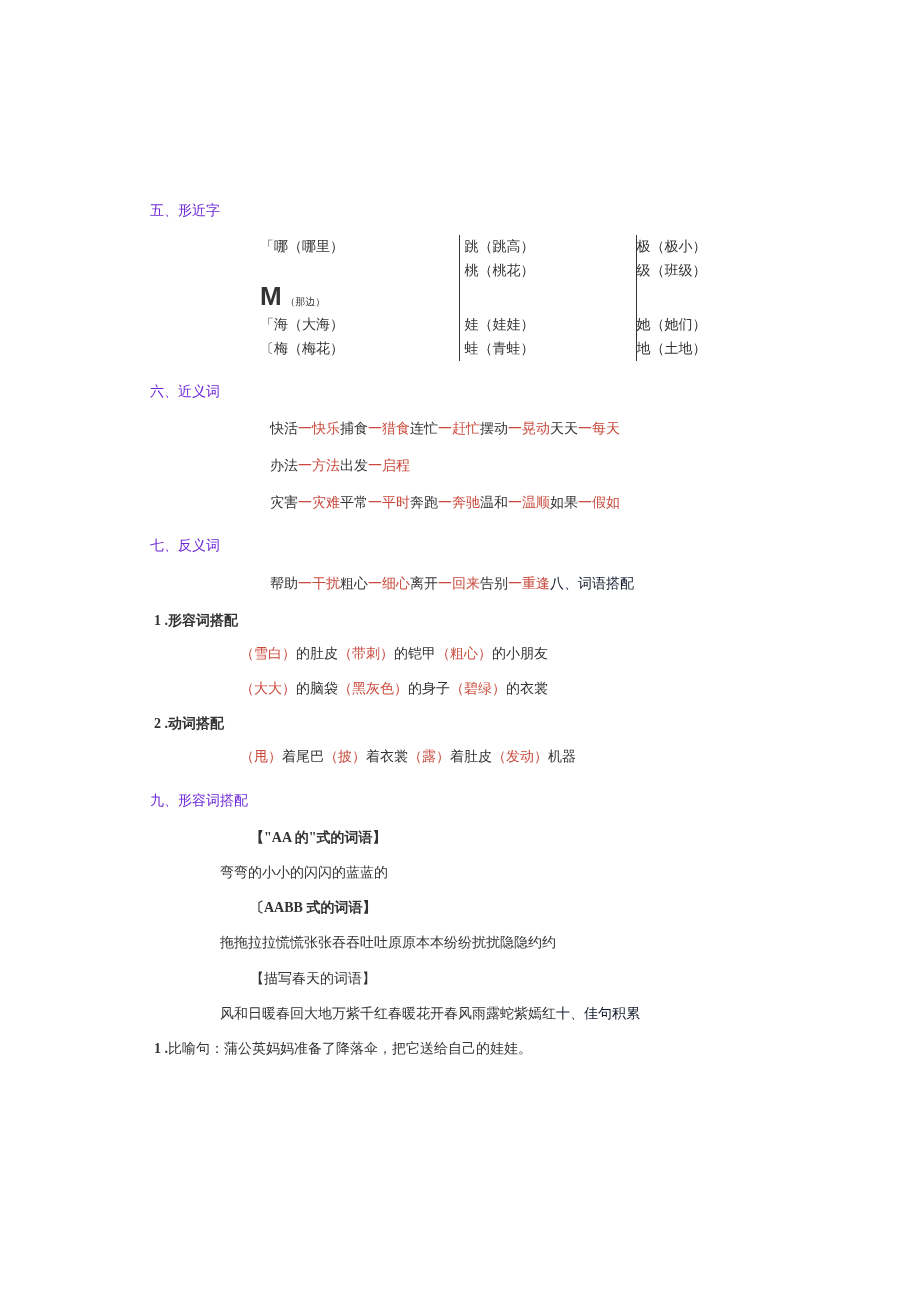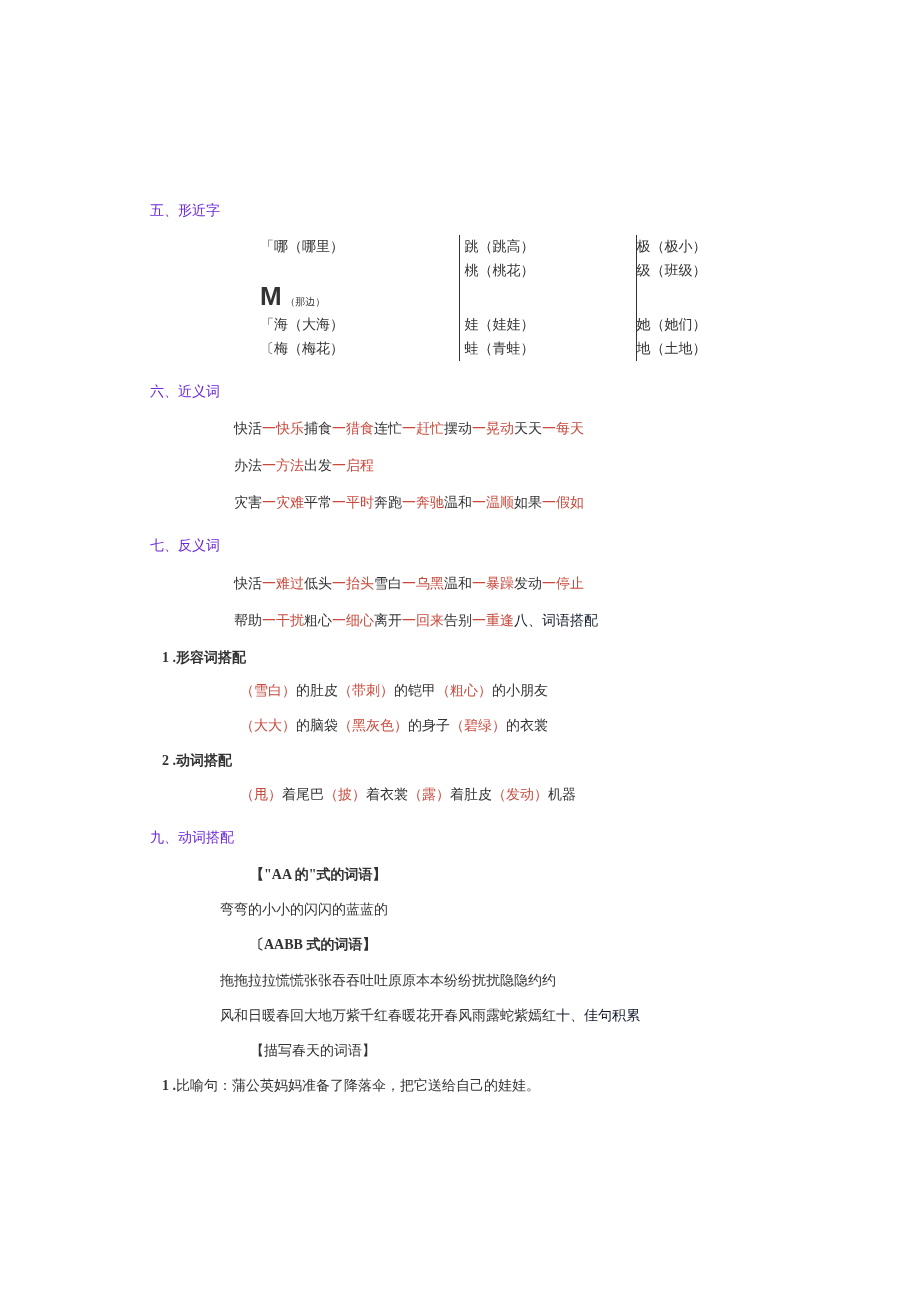--- a/index.html
+++ b/index.html
@@ -35,28 +35,28 @@
   .big-m {
     font-family: Arial, "Helvetica Neue", sans-serif;
     font-size: 26px;
     font-weight: bold;
     line-height: 1;
   }
   .tiny {
     font-size: 10px;
   }
   .para {
-    margin: 0 0 12px 84px;
+    margin: 0 0 12px 120px;
   }
   .indent {
     margin-left: 90px;
     margin-bottom: 10px;
   }
   .num {
-    margin: 10px 0 8px 12px;
+    margin: 10px 0 8px 4px;
     font-weight: bold;
   }
   .red { color: #c94a3d; }
   .blue { color: #0f172a; }
   .bold { font-weight: bold; }
   .cell-line { line-height: 1.7; }
 </style>
 </head>
 <body>
 
@@ -106,40 +106,39 @@
 
 <div class="heading">六、近义词</div>
 <div id="sec6-lines">
     <div class="para"><span>快活</span><span class="red">一快乐</span><span>捕食</span><span class="red">一猎食</span><span>连忙</span><span class="red">一赶忙</span><span>摆动</span><span class="red">一晃动</span><span>天天</span><span class="red">一每天</span></div>
     <div class="para"><span>办法</span><span class="red">一方法</span><span>出发</span><span class="red">一启程</span></div>
     <div class="para"><span>灾害</span><span class="red">一灾难</span><span>平常</span><span class="red">一平时</span><span>奔跑</span><span class="red">一奔驰</span><span>温和</span><span class="red">一温顺</span><span>如果</span><span class="red">一假如</span></div>
   </div>
 
 <div class="heading">七、反义词</div>
 <div id="sec7-lines">
-    <div class="para"><span>快活</span><span class="red">一难过</span><span>低头</span><span class="red">一抬头</span><span>雪白</span><span class="red">一乌黑</span><span>温和</span><span class="red">一暴躁</span><span>发动</span><span class="red">一停止</span></div>
     <div class="para"><span>帮助</span><span class="red">一干扰</span><span>粗心</span><span class="red">一细心</span><span>离开</span><span class="red">一回来</span><span>告别</span><span class="red">一重逢</span><span class="blue">八、词语搭配</span></div>
   </div>
 
 <div class="num">1 .形容词搭配</div>
 <div id="sec8-1">
     <div class="indent"><span class="red">（雪白）</span><span>的肚皮</span><span class="red">（带刺）</span><span>的铠甲</span><span class="red">（粗心）</span><span>的小朋友</span></div>
     <div class="indent"><span class="red">（大大）</span><span>的脑袋</span><span class="red">（黑灰色）</span><span>的身子</span><span class="red">（碧绿）</span><span>的衣裳</span></div>
   </div>
 
 <div class="num">2 .动词搭配</div>
 <div id="sec8-2">
     <div class="indent"><span class="red">（甩）</span><span>着尾巴</span><span class="red">（披）</span><span>着衣裳</span><span class="red">（露）</span><span>着肚皮</span><span class="red">（发动）</span><span>机器</span></div>
   </div>
 
-<div class="heading">九、动词搭配</div>
+<div class="heading">九、形容词搭配</div>
 <div id="sec9-body">
     <div class="indent bold" style="margin-left: 100px;">【"AA 的"式的词语】</div>
     <div class="indent" style="margin-left: 70px;">弯弯的小小的闪闪的蓝蓝的</div>
     <div class="indent bold" style="margin-left: 100px;">〔AABB 式的词语】</div>
     <div class="indent" style="margin-left: 70px;">拖拖拉拉慌慌张张吞吞吐吐原原本本纷纷扰扰隐隐约约</div>
+    <div class="indent" style="margin-left: 100px;">【描写春天的词语】</div>
     <div class="indent" style="margin-left: 70px;"><span>风和日暖春回大地万紫千红春暖花开春风雨露蛇紫嫣红</span><span class="blue">十、佳句积累</span></div>
-    <div class="indent" style="margin-left: 100px;">【描写春天的词语】</div>
   </div>
 
 <div class="num" style="font-weight:normal;">
   <span class="bold">1 .</span><span>比喻句：蒲公英妈妈准备了降落伞，把它送给自己的娃娃。</span>
 </div>
 
 </body></html>

